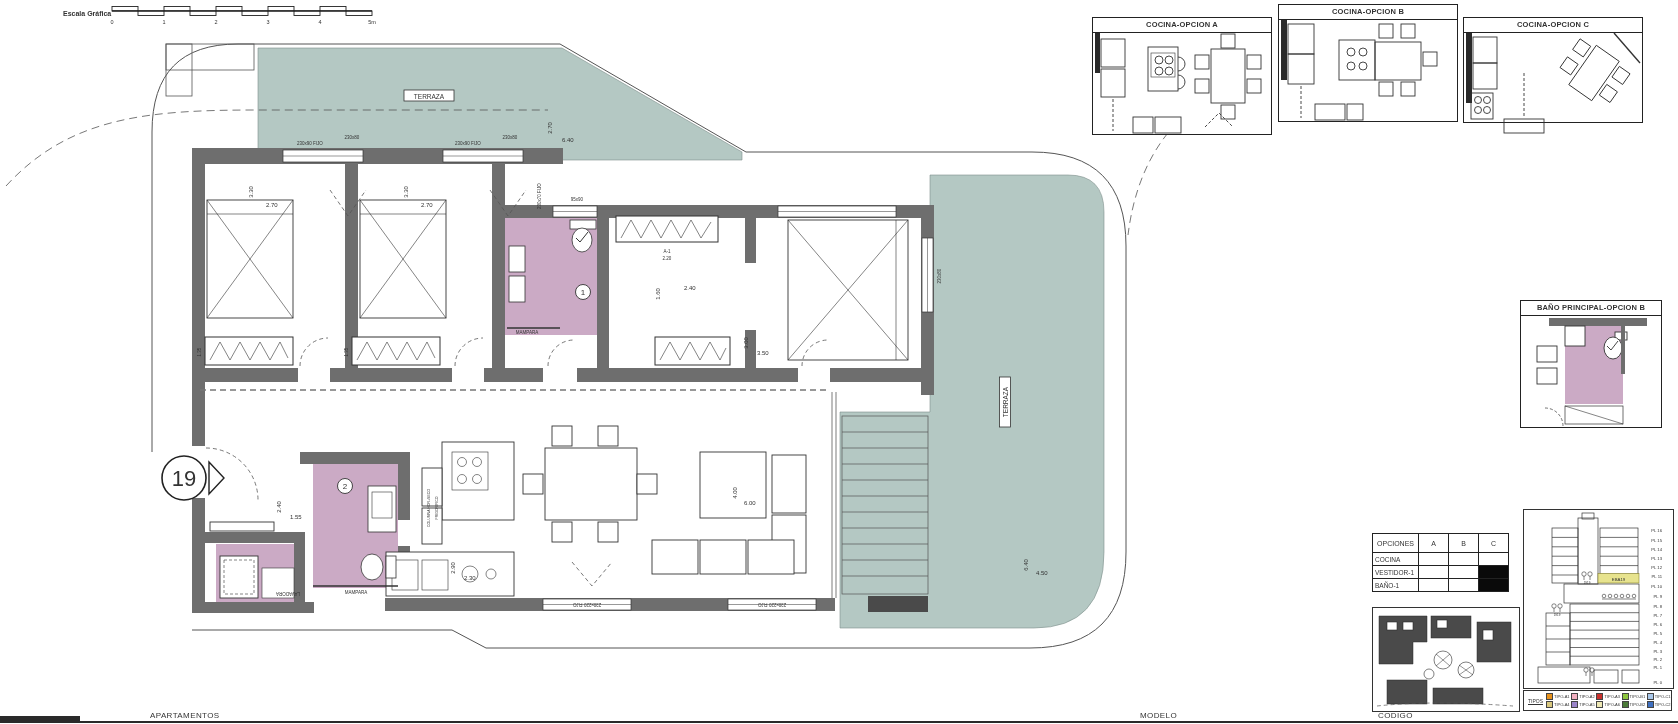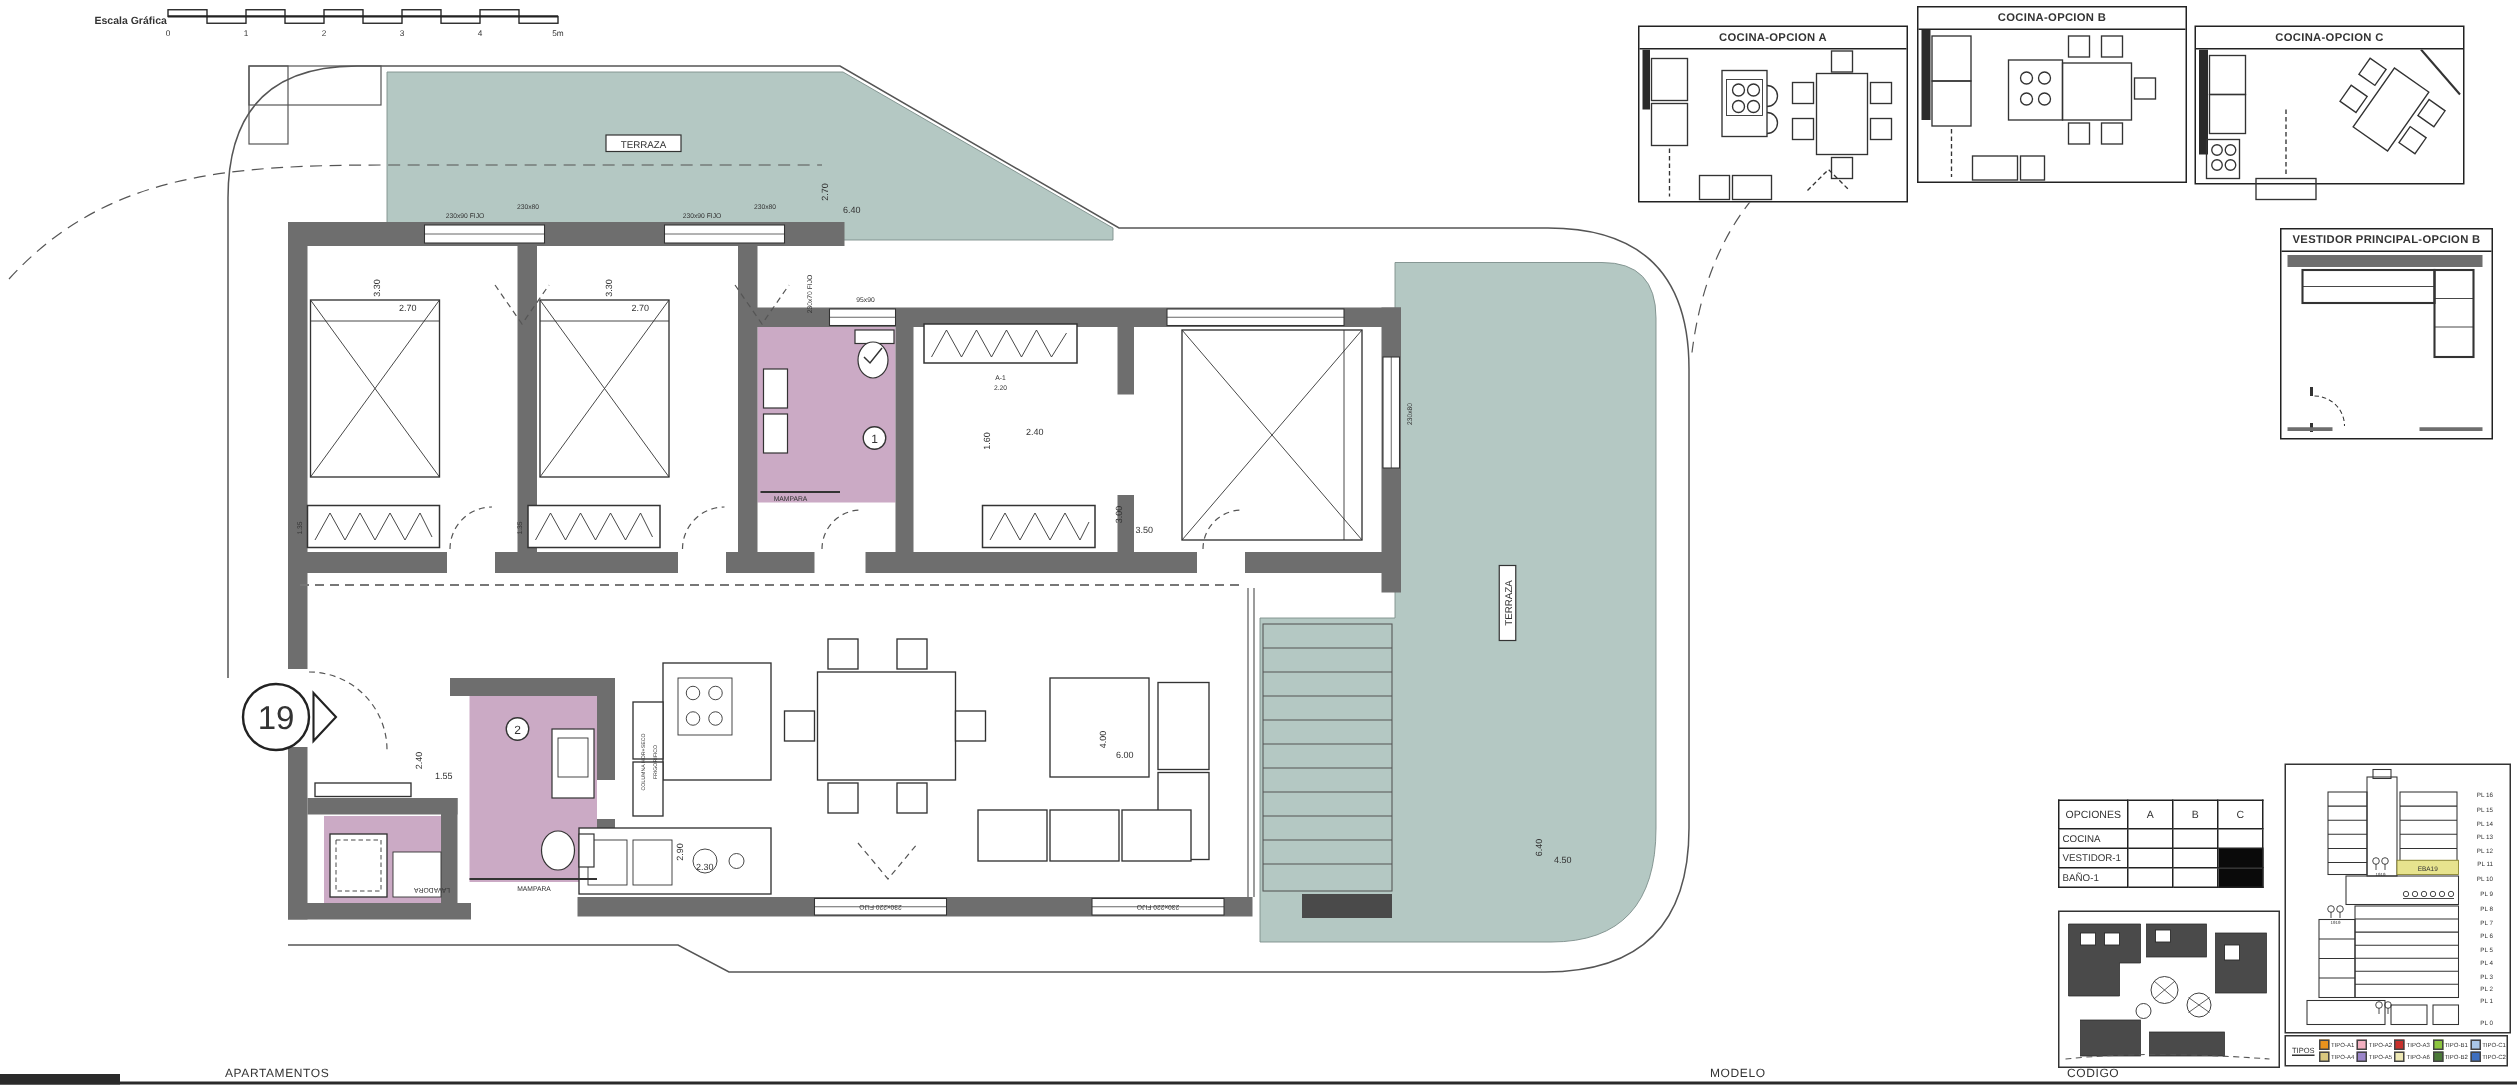--- a/index.html
+++ b/index.html
@@ -391,37 +391,41 @@
         <rect x="147" y="20" width="13" height="13"></rect>
             <rect x="147" y="42" width="13" height="13"></rect>
       </g>
       <rect x="40" y="86" width="40" height="14"></rect>
       <path d="M60,40 V84" stroke-dasharray="3,2"></path>
     </g>
   </svg>
 </div>
 
 
-<div class="panel" style="left:1520px;top:152px;width:142px;height:141px">
-  <div class="title">VESTIDOR PRINCIPAL-OPCION B</div>
-  <svg width="139" height="125" viewBox="0 0 139 125">
-    <rect x="4" y="2" width="130" height="8" fill="#6e6e6e"></rect>
-    <g fill="none" stroke="#333" stroke-width="1">
-      <rect x="14" y="12" width="88" height="22" stroke-width="1.4"></rect>
-      <path d="M14,23 h88" stroke-width="0.6"></path>
-      <rect x="102" y="12" width="26" height="58" stroke-width="1.4"></rect>
-      <path d="M102,31 h26 M102,50 h26" stroke-width="0.6"></path>
-      <path d="M20,90 v6 M20,114 v6" stroke-width="2"></path>
-      <path d="M22,96 A 20,20 0 0 1 42,116" stroke-dasharray="3,2" stroke-width="0.7"></path>
-      <path d="M4,118 h30 M92,118 h42" stroke-width="2.5" stroke="#6e6e6e"></path>
+
+
+<div class="panel" style="left:1520px;top:300px;width:142px;height:128px">
+  <div class="title">BAÑO PRINCIPAL-OPCION B</div>
+  <svg width="139" height="112" viewBox="0 0 139 112">
+    <rect x="28" y="2" width="98" height="8" fill="#6e6e6e"></rect>
+    <rect x="44" y="10" width="58" height="78" fill="#cbaac5"></rect>
+    <g fill="#fff" stroke="#333" stroke-width="0.9">
+      <rect x="44" y="10" width="20" height="20"></rect>
+      <rect x="16" y="30" width="20" height="16"></rect>
+          <rect x="16" y="52" width="20" height="16"></rect>
+      <rect x="94" y="16" width="12" height="8"></rect>
+      <ellipse cx="92" cy="32" rx="9" ry="11"></ellipse>
+      <path d="M86,30 l4,4 l7,-9" fill="none"></path>
+      <rect x="44" y="90" width="58" height="18" fill="none" stroke-width="0.7"></rect>
+      <path d="M44,90 L102,108" fill="none" stroke-width="0.6"></path>
+      <path d="M102,10 v48" stroke="#6e6e6e" stroke-width="4"></path>
+      <path d="M24,92 A 18,18 0 0 1 42,110" stroke-dasharray="3,2" fill="none" stroke-width="0.7"></path>
     </g>
   </svg>
 </div>
-
-
 
 <table class="opt-table">
   <tbody>
         <tr class="hdr">
     <td class="lbl">OPCIONES</td>
     <td class="opt">A</td>
     <td class="opt">B</td>
     <td class="opt">C</td>
   </tr>
   <tr>

